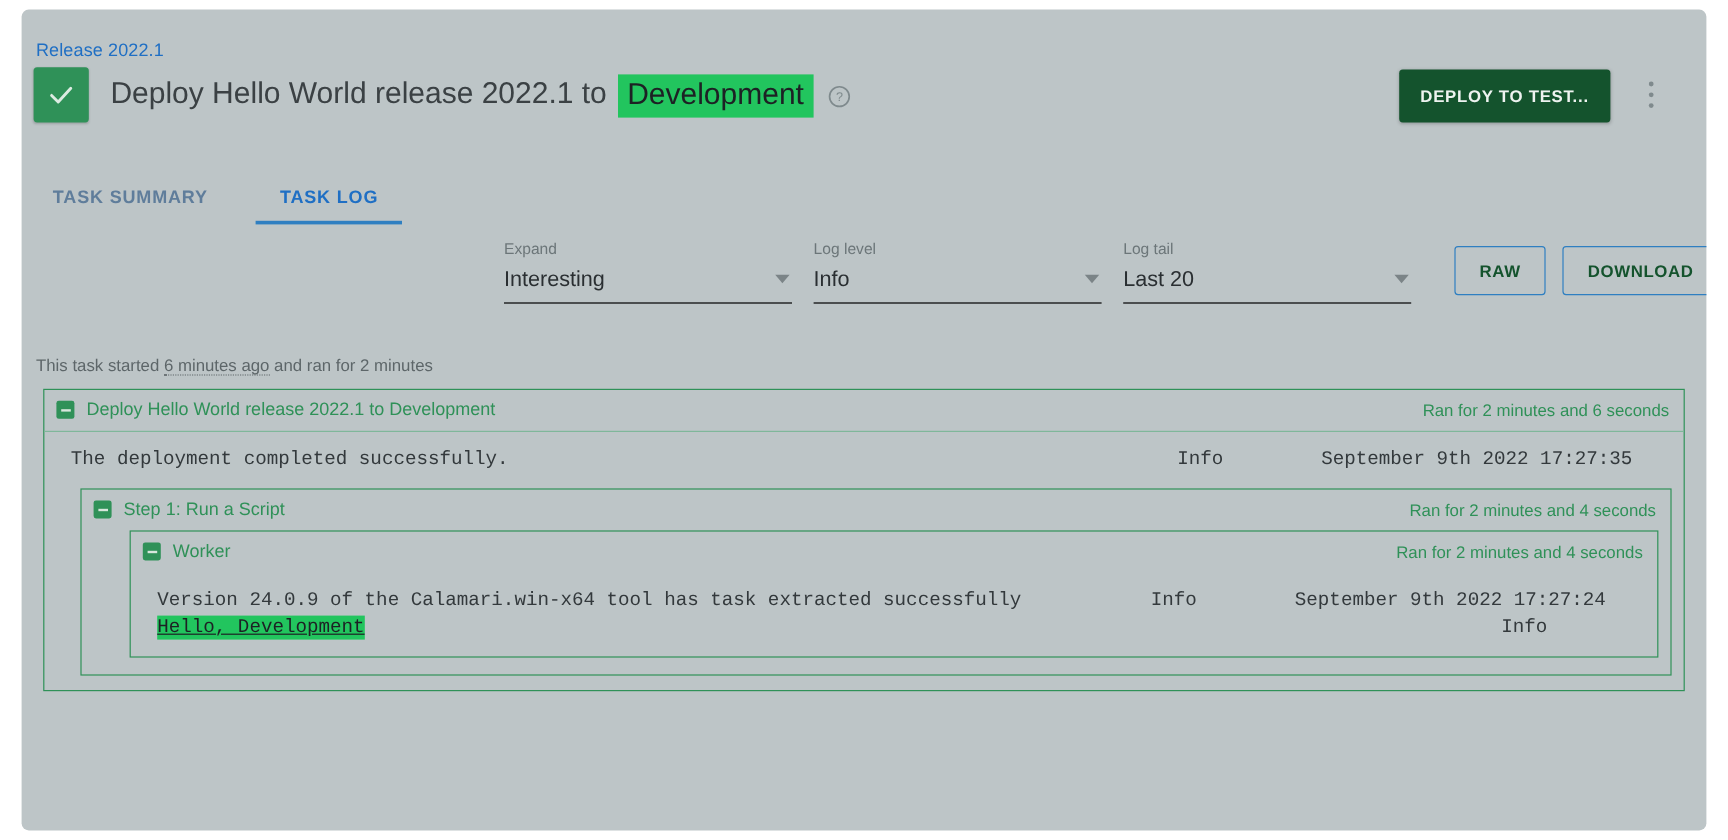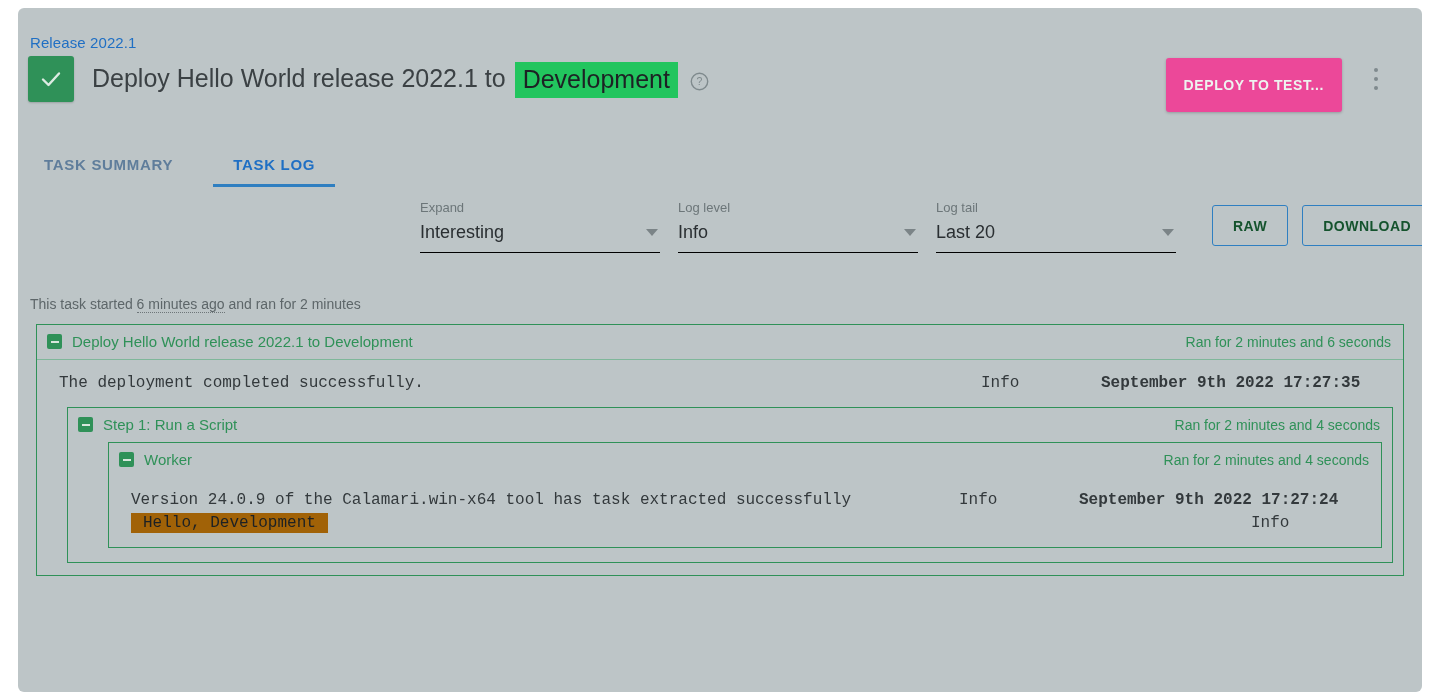--- a/index.html
+++ b/index.html
@@ -51,22 +51,22 @@
     position: relative; top: 1px;
   }
   .help-icon {
     margin-left: 12px;
     width: 19px; height: 19px;
     position: relative; top: 4px;
     display: inline-block;
   }
   .deploy-btn {
     position: absolute; right: 80px; top: 50px;
-    height: 54px; min-width: 174px;
-    background: #ec4899; color: #eef3f0;
+    height: 44px; min-width: 174px;
+    background: #14532d; color: #eef3f0;
     border: none; border-radius: 3px;
     font-size: 14px; font-weight: bold; letter-spacing: .6px;
     font-family: "Liberation Sans", sans-serif;
     cursor: pointer;
     box-shadow: 0 1px 3px rgba(0,0,0,.22);
     padding: 4px 18px;
   }
   .kebab {
     position: absolute; right: 34px; top: 58px;
     width: 24px; height: 26px; cursor: pointer;
@@ -158,23 +158,23 @@
   .log-lines {
     font-family: "Liberation Mono", monospace;
     font-size: 16px; color: #33393c;
     padding: 12px 10px 12px 22px;
   }
   .log-line {
     display: flex; align-items: baseline;
     white-space: pre; line-height: 23px;
   }
   .log-msg { flex: 1 1 auto; }
-  .log-msg .hl { background: #a16207; color: #1d2124; padding: 1px 12px; }
+  .log-msg .hl { background: #22c55e; color: #1d2124; padding: 1px 0; text-decoration: underline; }
   .log-level { width: 120px; flex: none; text-align: left; }
-  .log-time { width: 292px; flex: none; text-align: left; font-weight: bold; }
+  .log-time { width: 292px; flex: none; text-align: left; }
 
   .child-box {
     border: 1px solid #2f9158;
     margin: 0 10px 12px 30px;
   }
   .child-box.lvl2 { margin: 0 10px 14px 40px; }
 </style>
 </head>
 <body>
 

